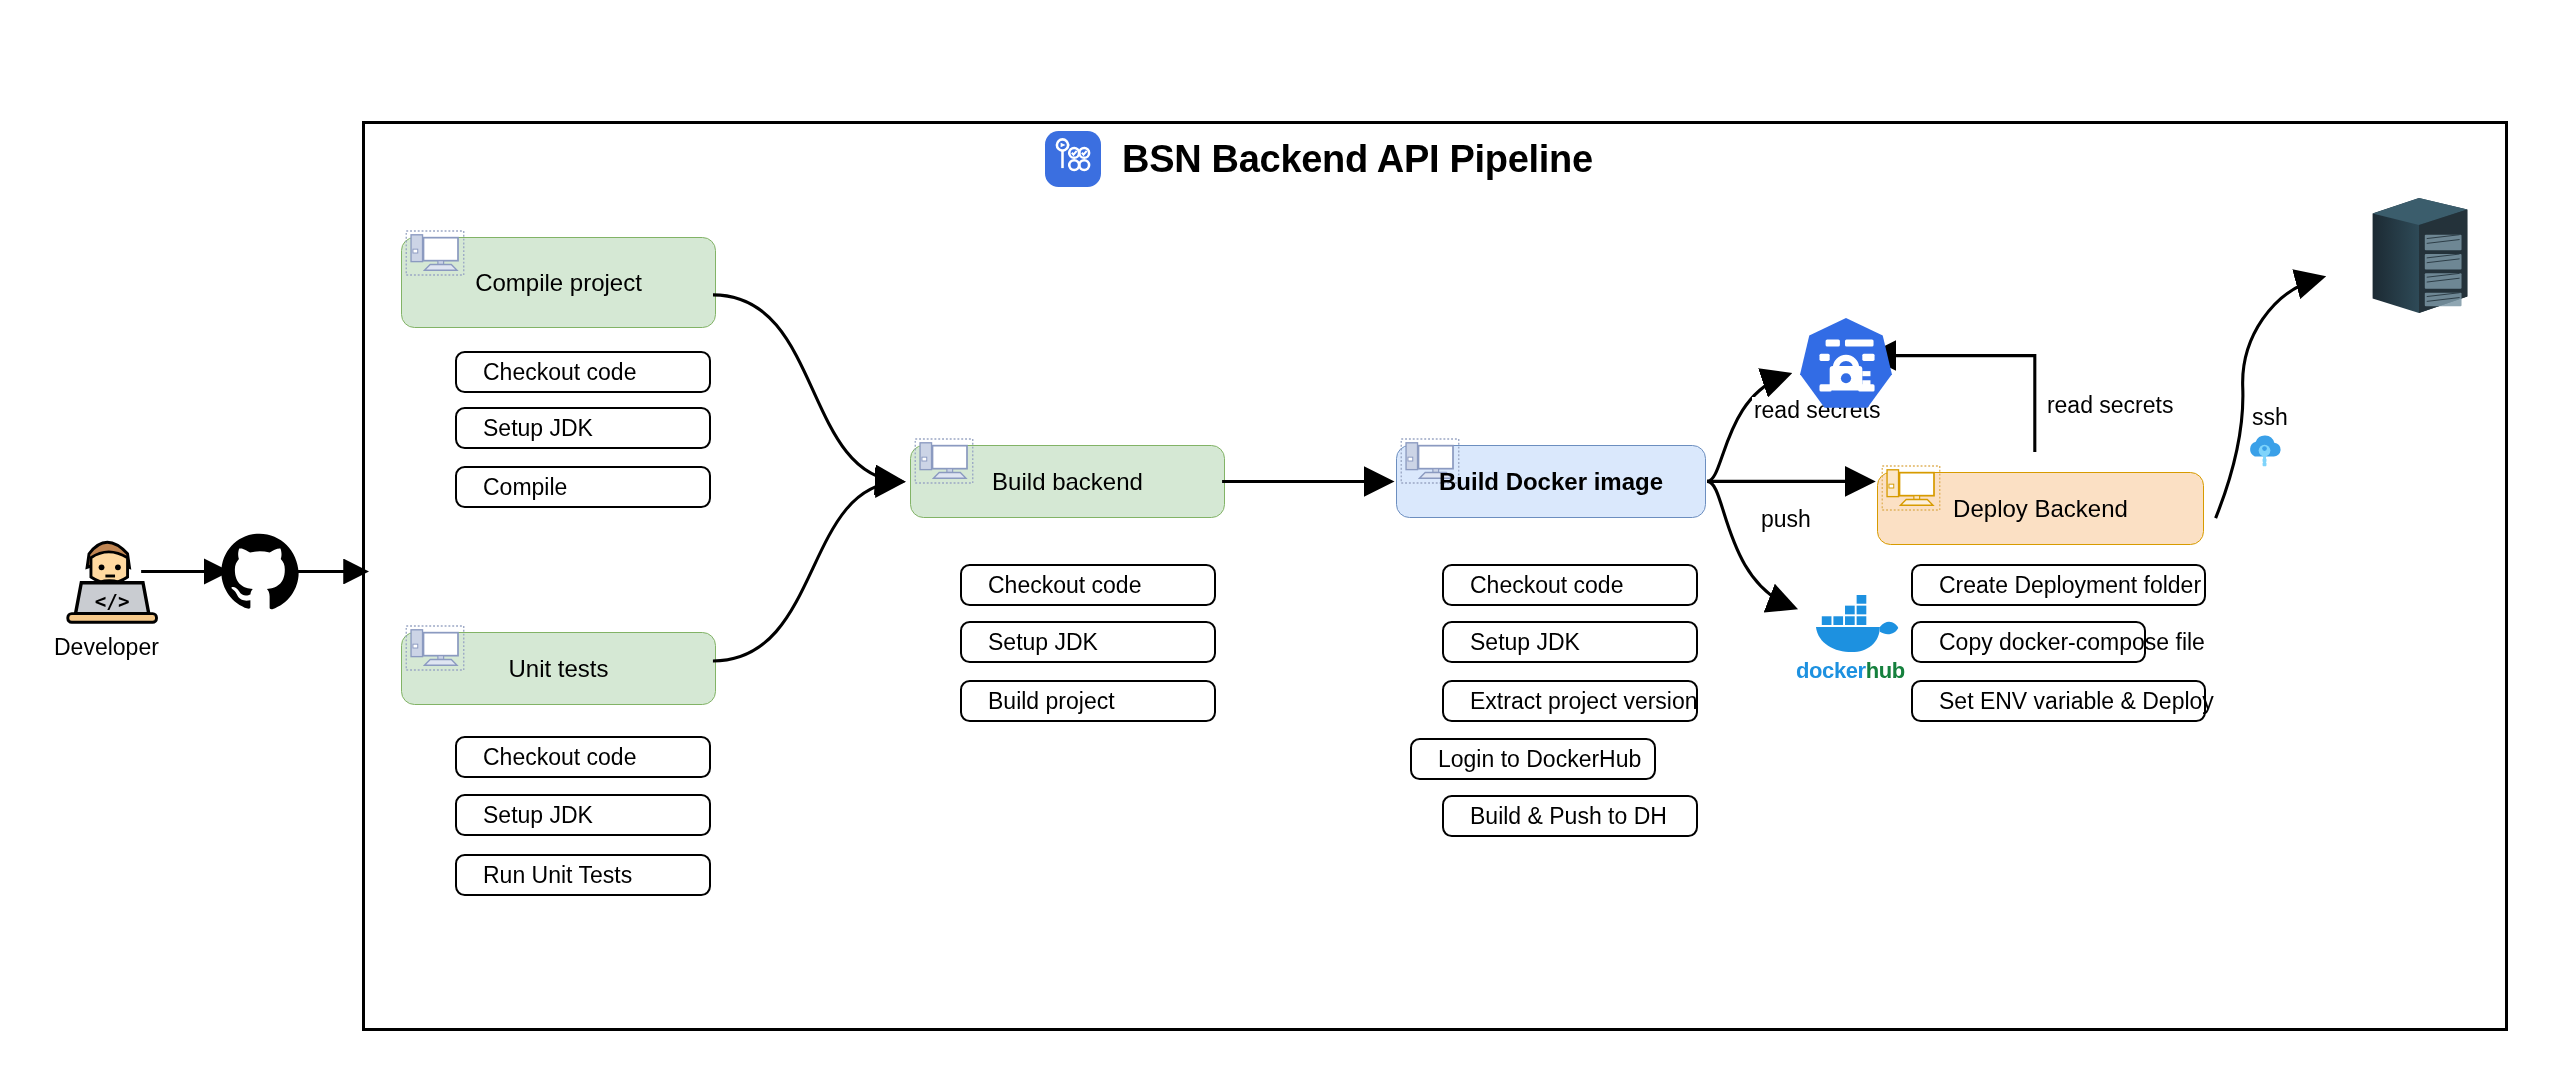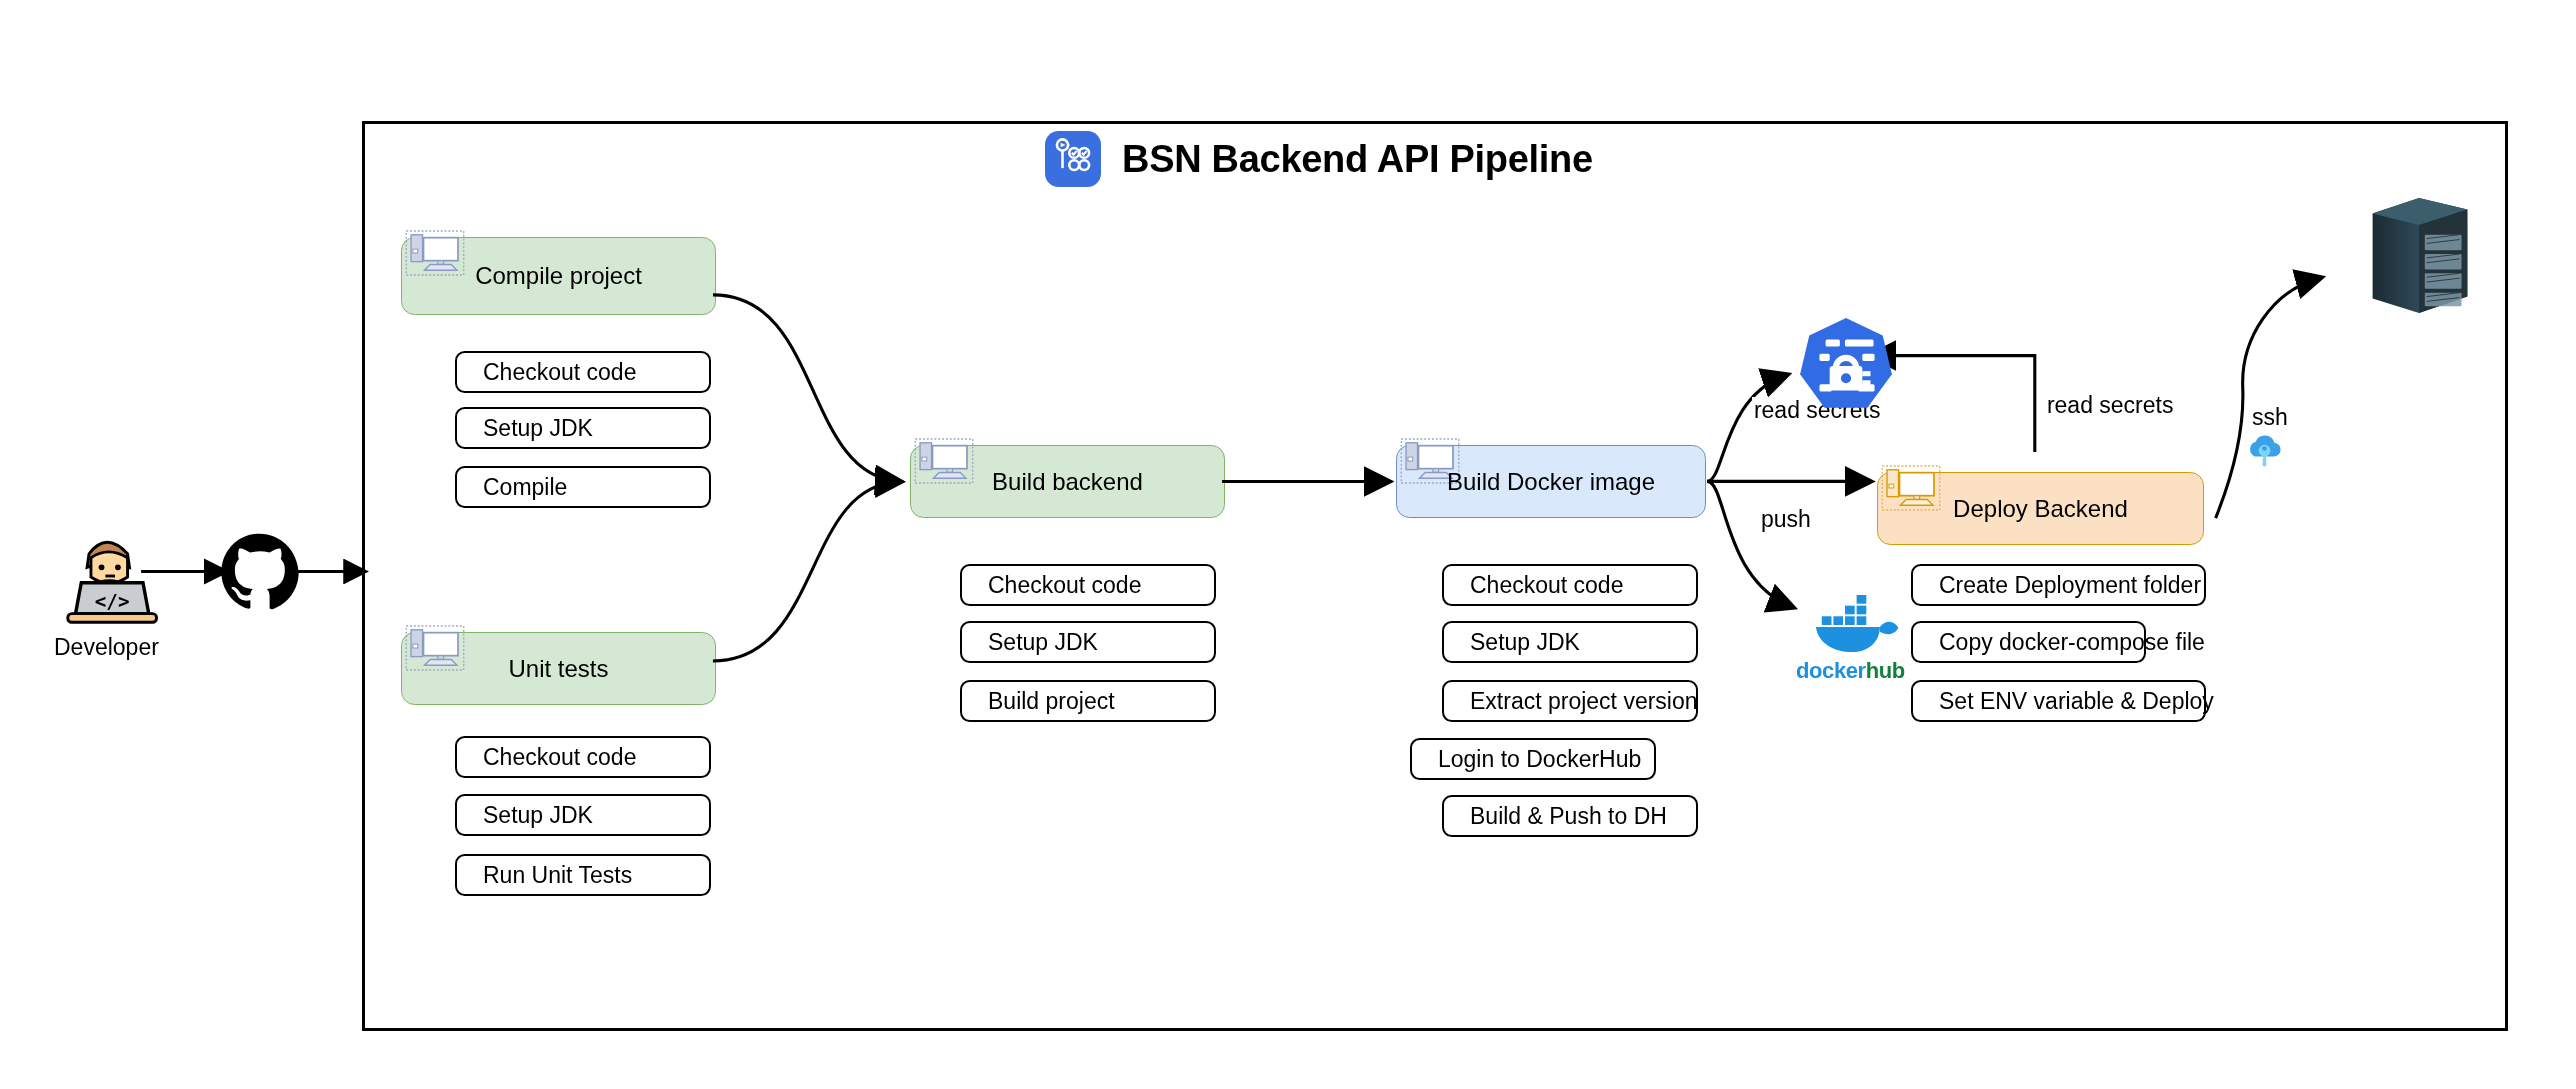--- a/index.html
+++ b/index.html
@@ -101,21 +101,21 @@
           <path d="M9.6 6 h0.8 M9.9 9.4 h0.5 M14.6 9.4 h0.1 M9.9 14.6 h0.5 M14.6 14.6 h0.1"></path>
         </g>
         <path d="M6.7 5.0 l2.1 1.0 l-2.1 1.0 z" fill="#fff"></path>
         <path d="M11.5 9.3 l0.7 0.8 l1.4 -1.6" stroke="#fff" stroke-width="0.9" fill="none"></path>
         <path d="M15.8 9.3 l0.7 0.8 l1.4 -1.6" stroke="#fff" stroke-width="0.9" fill="none"></path>
       </svg>
     </div>
     <div class="title-text">BSN Backend API Pipeline</div>
   </div>
 
-  <div class="node green" style="left:401px;top:237px;width:315px;height:78px;">
+  <div class="node green" style="left:401px;top:237px;width:315px;height:91px;">
     <svg class="pc-icon" viewBox="0 0 62 48">
       <rect x="1" y="1" width="60" height="46" fill="none" stroke="#9aa6c4" stroke-width="1.4" stroke-dasharray="2 2"></rect>
       <rect x="6" y="5" width="12" height="28" fill="#ccd4e6" stroke="#8b9ac0" stroke-width="1.4"></rect>
       <rect x="8" y="20" width="5" height="4" fill="#fff" stroke="#8b9ac0" stroke-width="1"></rect>
       <rect x="19" y="8" width="36" height="24" fill="#fff" stroke="#8b9ac0" stroke-width="1.8"></rect>
       <rect x="34" y="32" width="6" height="4" fill="#ccd4e6" stroke="#8b9ac0" stroke-width="1.2"></rect>
       <path d="M20 42 l6 -6 h22 l6 6 z" fill="#dfe5f2" stroke="#8b9ac0" stroke-width="1.4"></path>
     </svg>
     <div class="node-label">Compile project</div>
   </div>
@@ -146,21 +146,21 @@
       <rect x="19" y="8" width="36" height="24" fill="#fff" stroke="#8b9ac0" stroke-width="1.8"></rect>
       <rect x="34" y="32" width="6" height="4" fill="#ccd4e6" stroke="#8b9ac0" stroke-width="1.2"></rect>
       <path d="M20 42 l6 -6 h22 l6 6 z" fill="#dfe5f2" stroke="#8b9ac0" stroke-width="1.4"></path>
     </svg>
     <div class="node-label">Build backend</div>
   </div>
   <div class="step" style="left:960px;top:564px;width:256px;">Checkout code</div>
   <div class="step" style="left:960px;top:621px;width:256px;">Setup JDK</div>
   <div class="step" style="left:960px;top:680px;width:256px;">Build project</div>
 
-  <div class="node blue" style="left:1396px;top:445px;width:310px;height:73px;">
+  <div class="node blue" style="left:1396px;top:445px;width:310px;height:73px;font-weight:bold;">
     <svg class="pc-icon" viewBox="0 0 62 48">
       <rect x="1" y="1" width="60" height="46" fill="none" stroke="#9aa6c4" stroke-width="1.4" stroke-dasharray="2 2"></rect>
       <rect x="6" y="5" width="12" height="28" fill="#ccd4e6" stroke="#8b9ac0" stroke-width="1.4"></rect>
       <rect x="8" y="20" width="5" height="4" fill="#fff" stroke="#8b9ac0" stroke-width="1"></rect>
       <rect x="19" y="8" width="36" height="24" fill="#fff" stroke="#8b9ac0" stroke-width="1.8"></rect>
       <rect x="34" y="32" width="6" height="4" fill="#ccd4e6" stroke="#8b9ac0" stroke-width="1.2"></rect>
       <path d="M20 42 l6 -6 h22 l6 6 z" fill="#dfe5f2" stroke="#8b9ac0" stroke-width="1.4"></path>
     </svg>
     <div class="node-label">Build Docker image</div>
   </div>

